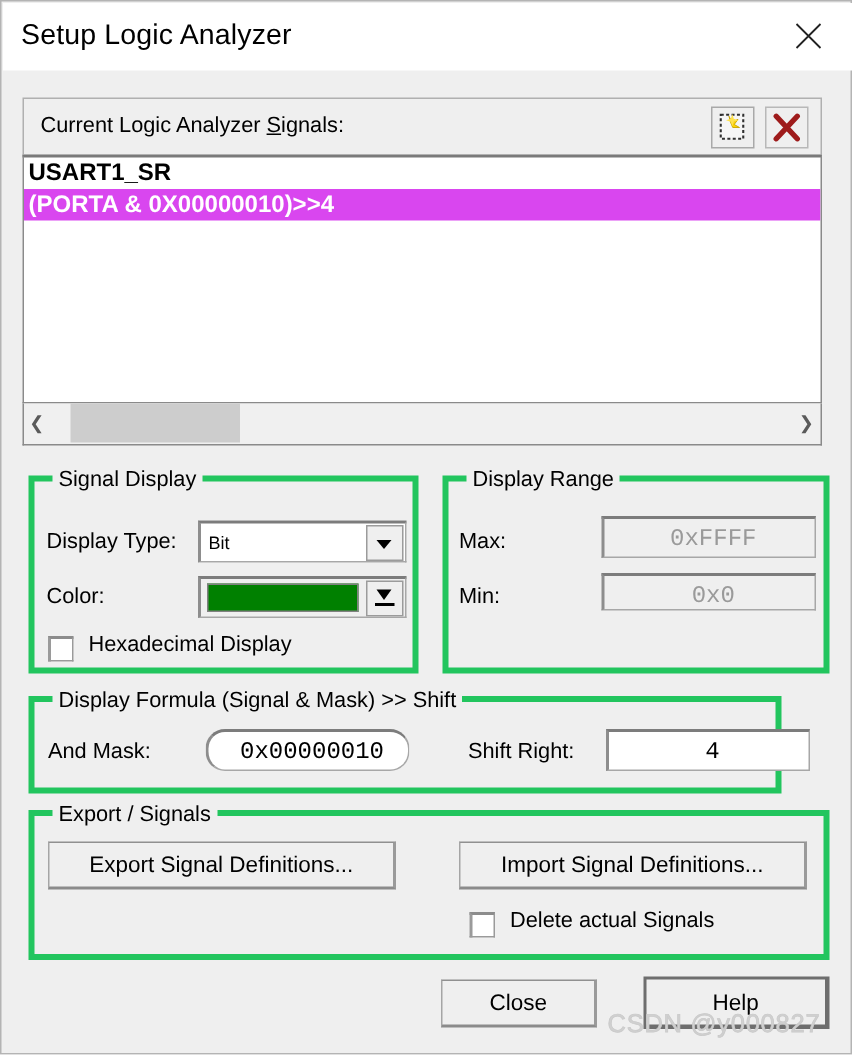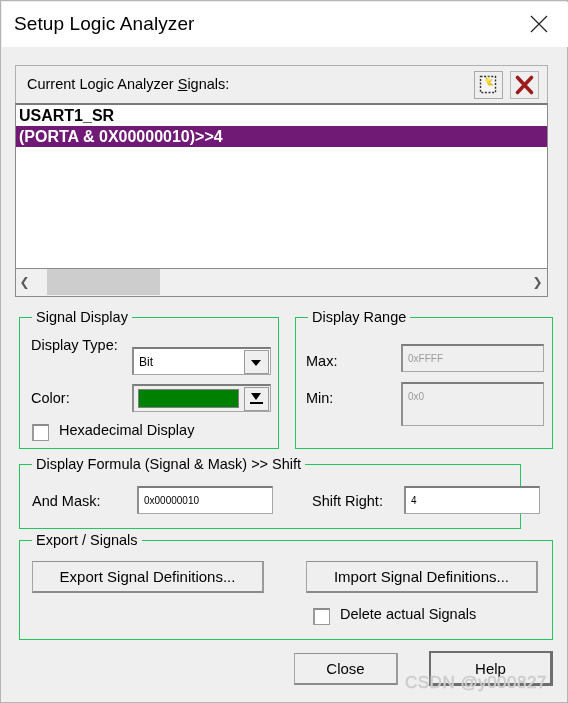--- a/index.html
+++ b/index.html
@@ -99,21 +99,21 @@
   .signal-row {
     height: 21px;
     line-height: 21px;
     padding-left: 3px;
     font-size: 16px;
     font-weight: bold;
     white-space: nowrap;
     cursor: default;
   }
   .signal-row.selected {
-    background: #701a75;
+    background: #d946ef;
     color: #ffffff;
   }
 
   #signals-hscroll {
     position: absolute;
     left: 0; top: 204px;
     width: 533px; height: 28px;
     background: #f0f0f0;
     border: 1px solid #8a8a8a;
     border-top: none;
@@ -133,21 +133,21 @@
     position: absolute;
     left: 31px; top: 0;
     width: 113px; height: 26px;
     background: #cdcdcd;
     cursor: default;
   }
 
   
   .group {
     position: absolute;
-    border: 1px solid #22c55e;
+    border: 4px solid #22c55e;
     box-sizing: border-box;
   }
   .group > .group-title {
     position: absolute;
     top: -9px; left: 12px;
     padding: 0 4px;
     background: #efefef;
     font-size: 14.5px;
     white-space: nowrap;
   }
@@ -164,28 +164,29 @@
   }
 
   
   .textbox {
     position: absolute;
     background: #ffffff;
     border: 1px solid #a7a7a7;
     border-top: 2px solid #7c7c7c;
     border-left: 2px solid #8d8d8d;
     box-sizing: border-box;
-    font-family: Liberation Sans, sans-serif;
-    font-size: 10px;
+    font-family: Liberation Mono, monospace;
+    font-size: 16px;
     color: #000000;
     padding: 0 0 0 5px;
     line-height: 26px;
     white-space: nowrap;
     overflow: hidden;
     cursor: text;
+    text-align: center;
   }
   .textbox.disabled {
     background: #efefef;
     color: #9a9a9a;
     cursor: default;
   }
 
   
   #display-type-combo {
     position: absolute;
@@ -372,21 +373,21 @@
       <div id="hscroll-left">❮</div>
       <div id="hscroll-thumb"></div>
       <div id="hscroll-right">❯</div>
     </div>
   </div>
 
   <div class="group" id="group-signal-display">
     <div class="group-title">Signal Display</div>
   </div>
 
-  <div class="field-label" style="left:30px; top:336px;text-align:center;">Display Type:</div>
+  <div class="field-label" style="left:30px; top:352px;text-align:center;">Display Type:</div>
 
   <div id="display-type-combo">
     <div id="display-type-value">Bit</div>
     <div id="display-type-arrow">
         <i></i>
       </div>
   </div>
 
   <div class="field-label" style="left:30px; top:389px;">Color:</div>
 
@@ -404,28 +405,28 @@
   </div>
 
   <div class="group" id="group-display-range">
     <div class="group-title">Display Range</div>
   </div>
 
   <div class="field-label" style="left:305px; top:352px;">Max:</div>
   <div class="textbox disabled" style="left:400px; top:343px; width:143px; height:28px;">0xFFFF</div>
 
   <div class="field-label" style="left:305px; top:389px;">Min:</div>
-  <div class="textbox disabled" style="left:400px; top:381px; width:143px; height:44px;">0x0</div>
+  <div class="textbox disabled" style="left:400px; top:381px; width:143px; height:25px;">0x0</div>
 
   <div class="group" id="group-display-formula">
     <div class="group-title">Display Formula (Signal &amp; Mask) &gt;&gt; Shift</div>
   </div>
 
   <div class="field-label" style="left:31px; top:492px;">And Mask:</div>
-  <div class="textbox" style="left:136px; top:485px; width:136px; height:28px;">0x00000010</div>
+  <div class="textbox" style="left:136px; top:485px; width:136px; height:28px;border-radius:13px;">0x00000010</div>
 
   <div class="field-label" style="left:311px; top:492px;">Shift Right:</div>
   <div class="textbox" style="left:403px; top:485px; width:136px; height:28px;">4</div>
 
   <div class="group" id="group-export-import">
     <div class="group-title">Export / Signals</div>
   </div>
 
   <div class="push-button" id="export-button">Export Signal Definitions...</div>
   <div class="push-button" id="import-button">Import Signal Definitions...</div>

